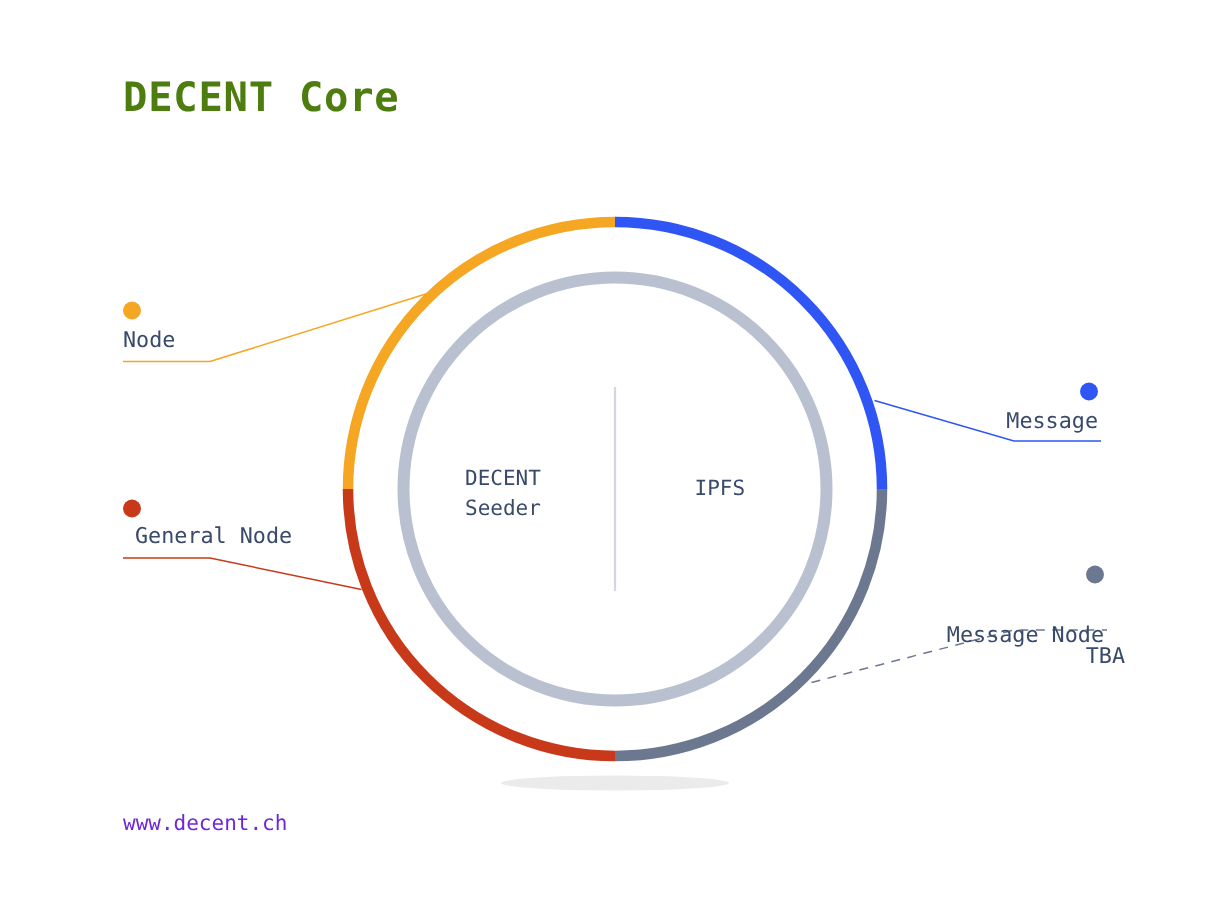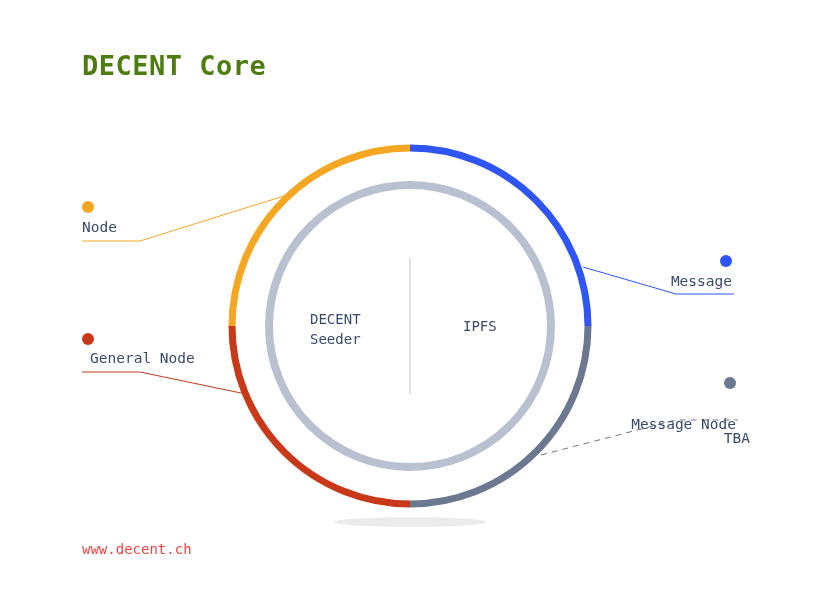--- a/index.html
+++ b/index.html
@@ -3,21 +3,21 @@
   <meta charset="utf-8">
   <style>
     html, body { margin: 0; padding: 0; background: #ffffff; }
     body { width: 820px; height: 615px; position: relative; overflow: hidden;
            font-family: "DejaVu Sans Mono", "Liberation Mono", monospace; color: #3a4a6b; }
     .title { position: absolute; left: 82px; top: 50px; font-size: 27px; font-weight: bold; color: #4d7c0f; letter-spacing: 0.5px; }
     svg.diagram { position: absolute; left: 0; top: 0; }
     .label { position: absolute; font-size: 14.5px; color: #3a4a6b; white-space: nowrap; }
     .dot { position: absolute; width: 12px; height: 12px; border-radius: 50%; }
     .center-text { position: absolute; font-size: 14px; color: #3a4a6b; line-height: 20px; }
-    .footer { position: absolute; left: 82px; top: 541px; font-size: 14px; color: #ef4444; }
+    .footer { position: absolute; left: 82px; top: 541px; font-size: 14px; color: #6d28d9; }
   </style>
 </head>
 <body>
 
 <div class="title">DECENT Core</div>
 
 <svg class="diagram" width="820" height="615">
 
   <ellipse cx="410" cy="522" rx="76" ry="5" fill="#ebebeb"></ellipse>
 

